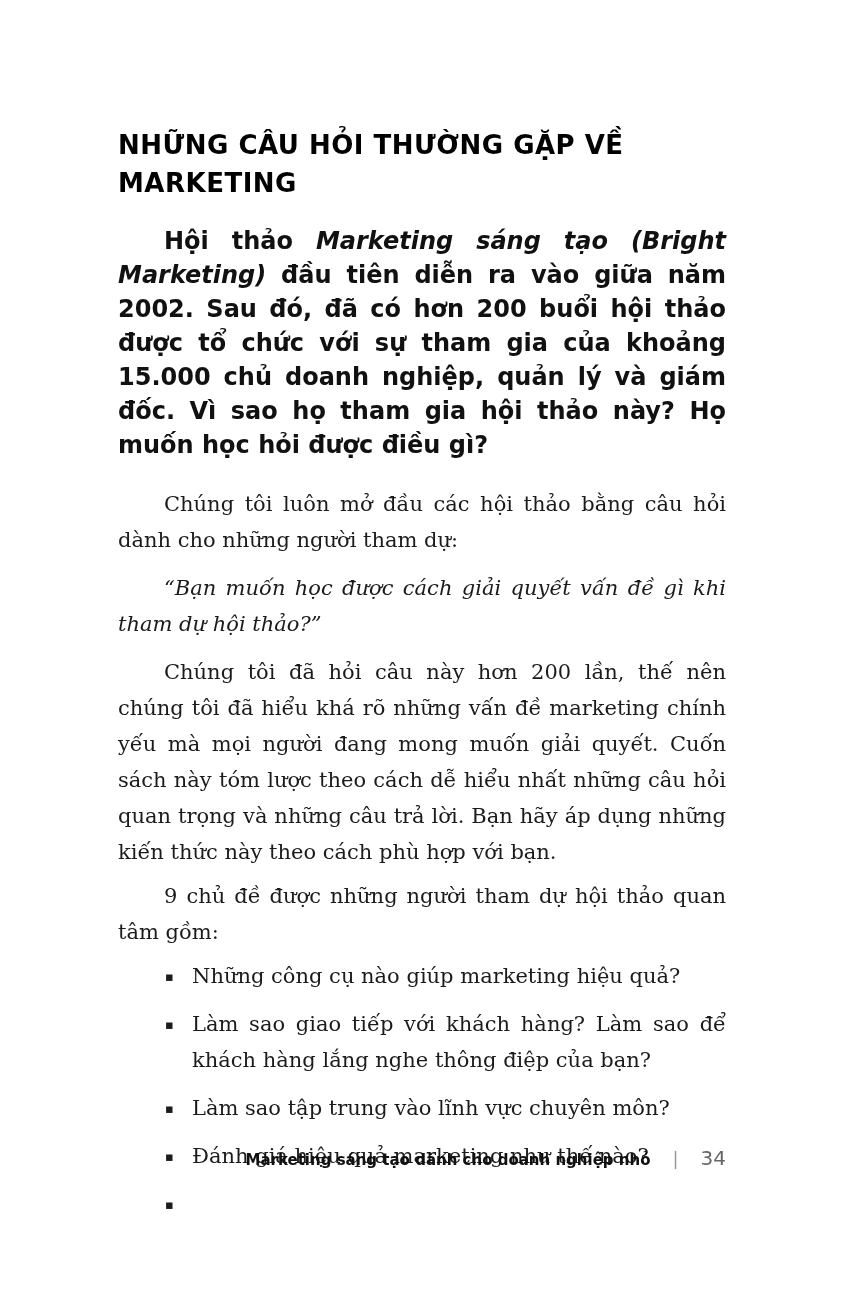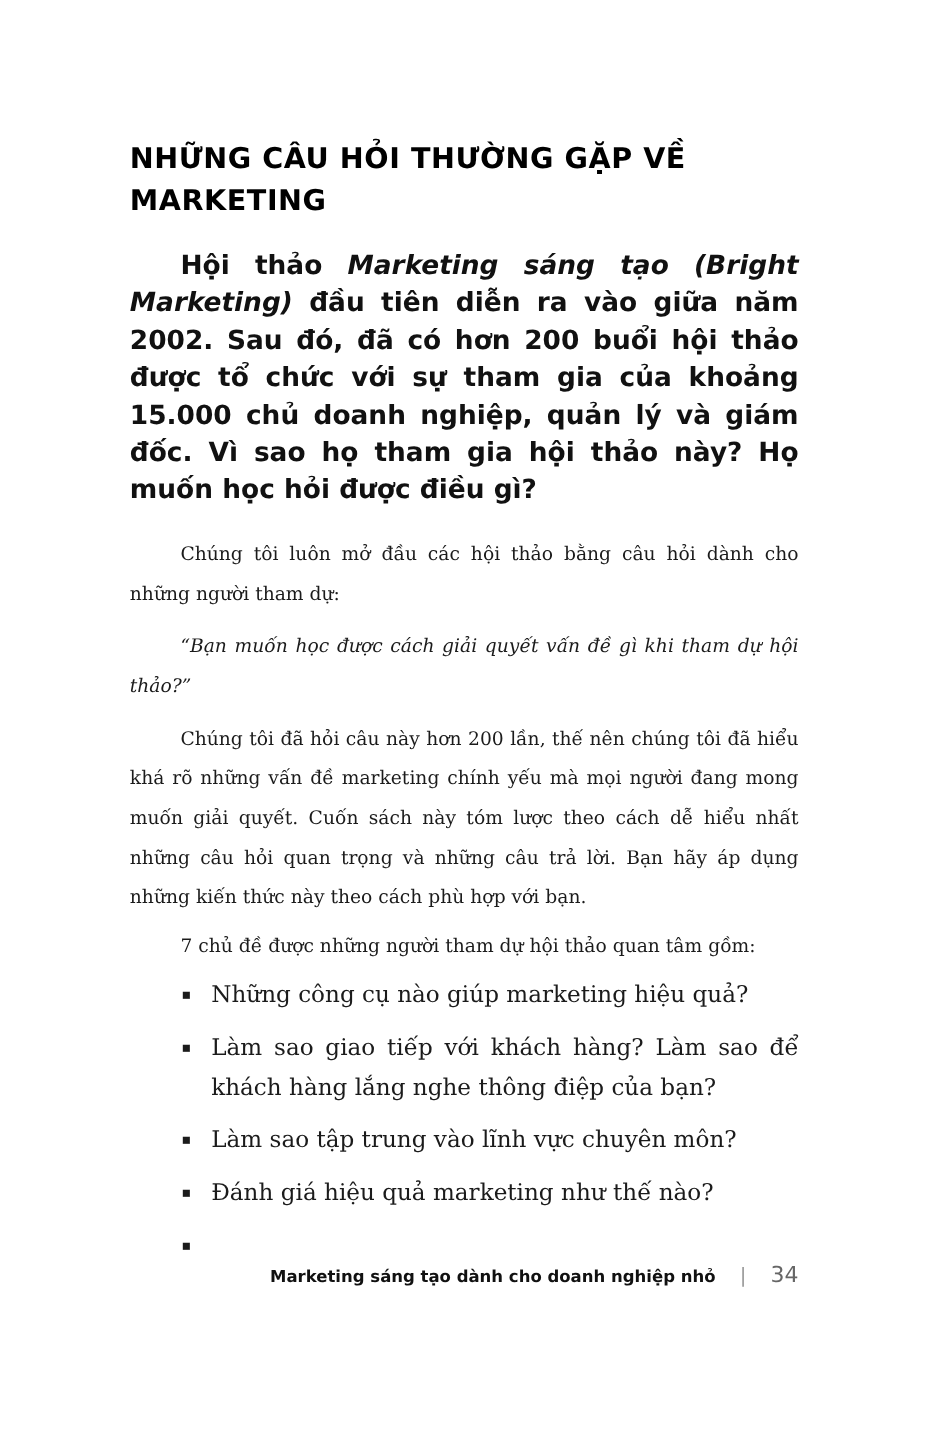--- a/index.html
+++ b/index.html
@@ -38,21 +38,21 @@
     line-height: 34px;
     text-align: justify;
     text-indent: 46px;
     color: #111111;
     margin: 0 0 24px 0;
   }
   .intro .em {
     font-style: italic;
   }
   .para {
-    font-size: 17px;
+    font-size: 21px;
     line-height: 36px;
     text-align: justify;
     text-indent: 46px;
     margin: 0 0 12px 0;
   }
   .para.quote {
     font-style: italic;
   }
   .para.body-para {
     margin-bottom: 8px;
@@ -120,21 +120,21 @@
     </h1>
 
     <p class="intro"><span>Hội thảo </span><span class="em">Marketing sáng tạo (Bright Marketing)</span><span> đầu tiên diễn ra vào giữa năm 2002. Sau đó, đã có hơn 200 buổi hội thảo được tổ chức với sự tham gia của khoảng 15.000 chủ doanh nghiệp, quản lý và giám đốc. Vì sao họ tham gia hội thảo này? Họ muốn học hỏi được điều gì?</span></p>
 
     <p class="para">Chúng tôi luôn mở đầu các hội thảo bằng câu hỏi dành cho những người tham dự:</p>
 
     <p class="para quote">“Bạn muốn học được cách giải quyết vấn đề gì khi tham dự hội thảo?”</p>
 
     <p class="para body-para">Chúng tôi đã hỏi câu này hơn 200 lần, thế nên chúng tôi đã hiểu khá rõ những vấn đề marketing chính yếu mà mọi người đang mong muốn giải quyết. Cuốn sách này tóm lược theo cách dễ hiểu nhất những câu hỏi quan trọng và những câu trả lời. Bạn hãy áp dụng những kiến thức này theo cách phù hợp với bạn.</p>
 
-    <p class="para list-intro">7 chủ đề được những người tham dự hội thảo quan tâm gồm:</p>
+    <p class="para list-intro">9 chủ đề được những người tham dự hội thảo quan tâm gồm:</p>
 
     <ul class="topics">
       <li>
         <span class="bullet-marker">▪</span>
         <span>Những công cụ nào giúp marketing hiệu quả?</span>
       </li>
       <li>
         <span class="bullet-marker">▪</span>
         <span>Làm sao giao tiếp với khách hàng? Làm sao để khách hàng lắng nghe thông điệp của bạn?</span>
       </li>

